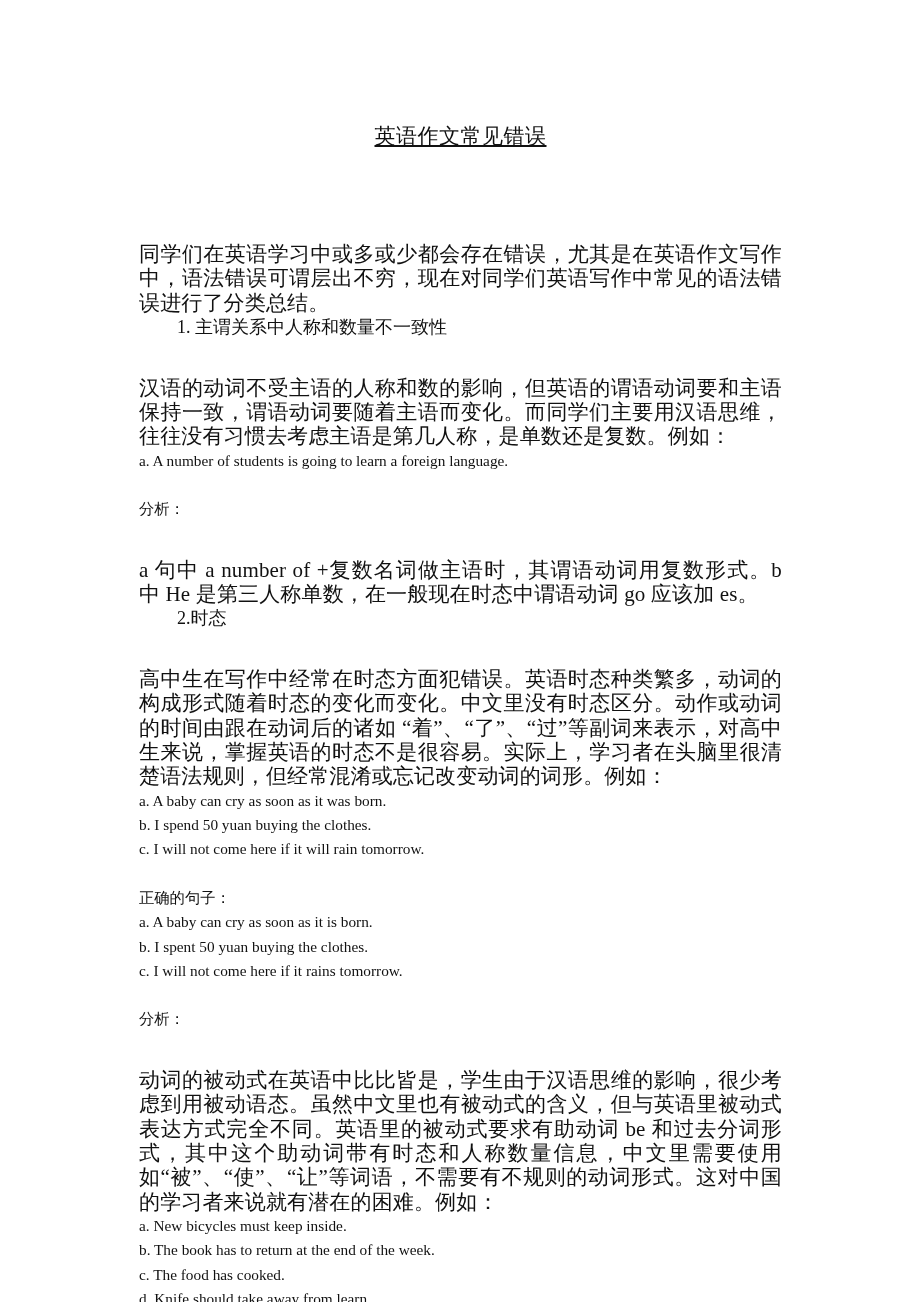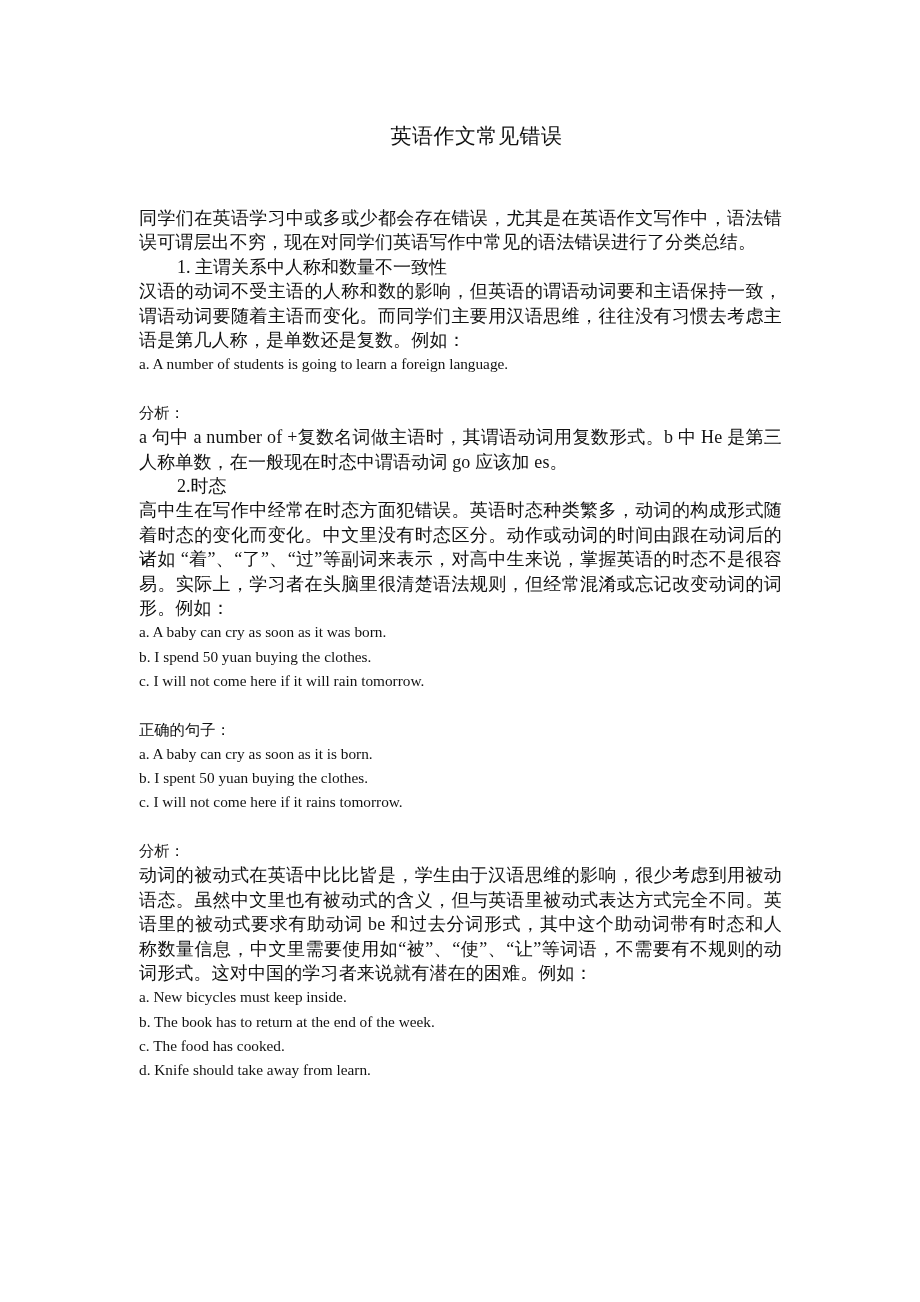--- a/index.html
+++ b/index.html
@@ -16,46 +16,48 @@
       color: #111111;
     }
     .page {
       position: absolute;
       left: 139px;
       top: 0;
       width: 643px;
     }
     .title {
       position: absolute;
-      left: 16px;
+      left: 0;
       top: 122px;
       width: 643px;
       text-align: center;
       font-size: 21px;
       line-height: 28px;
       letter-spacing: 0.5px;
+      text-decoration: underline;
     }
     .body-text {
       position: absolute;
       left: 0;
       top: 206px;
       width: 643px;
     }
     .line {
       font-size: 15.3px;
       line-height: 24.3px;
       height: 24.3px;
       white-space: nowrap;
     }
     .para {
-      font-size: 18px;
+      font-size: 21px;
       line-height: 24.4px;
       text-align: justify;
       text-align-last: left;
       letter-spacing: 0.15px;
+      margin-top: 36px;
     }
     .blank {
       height: 24.3px;
     }
     .heading {
       font-size: 18px;
       line-height: 24.3px;
       margin-left: 38px;
     }
   </style>

